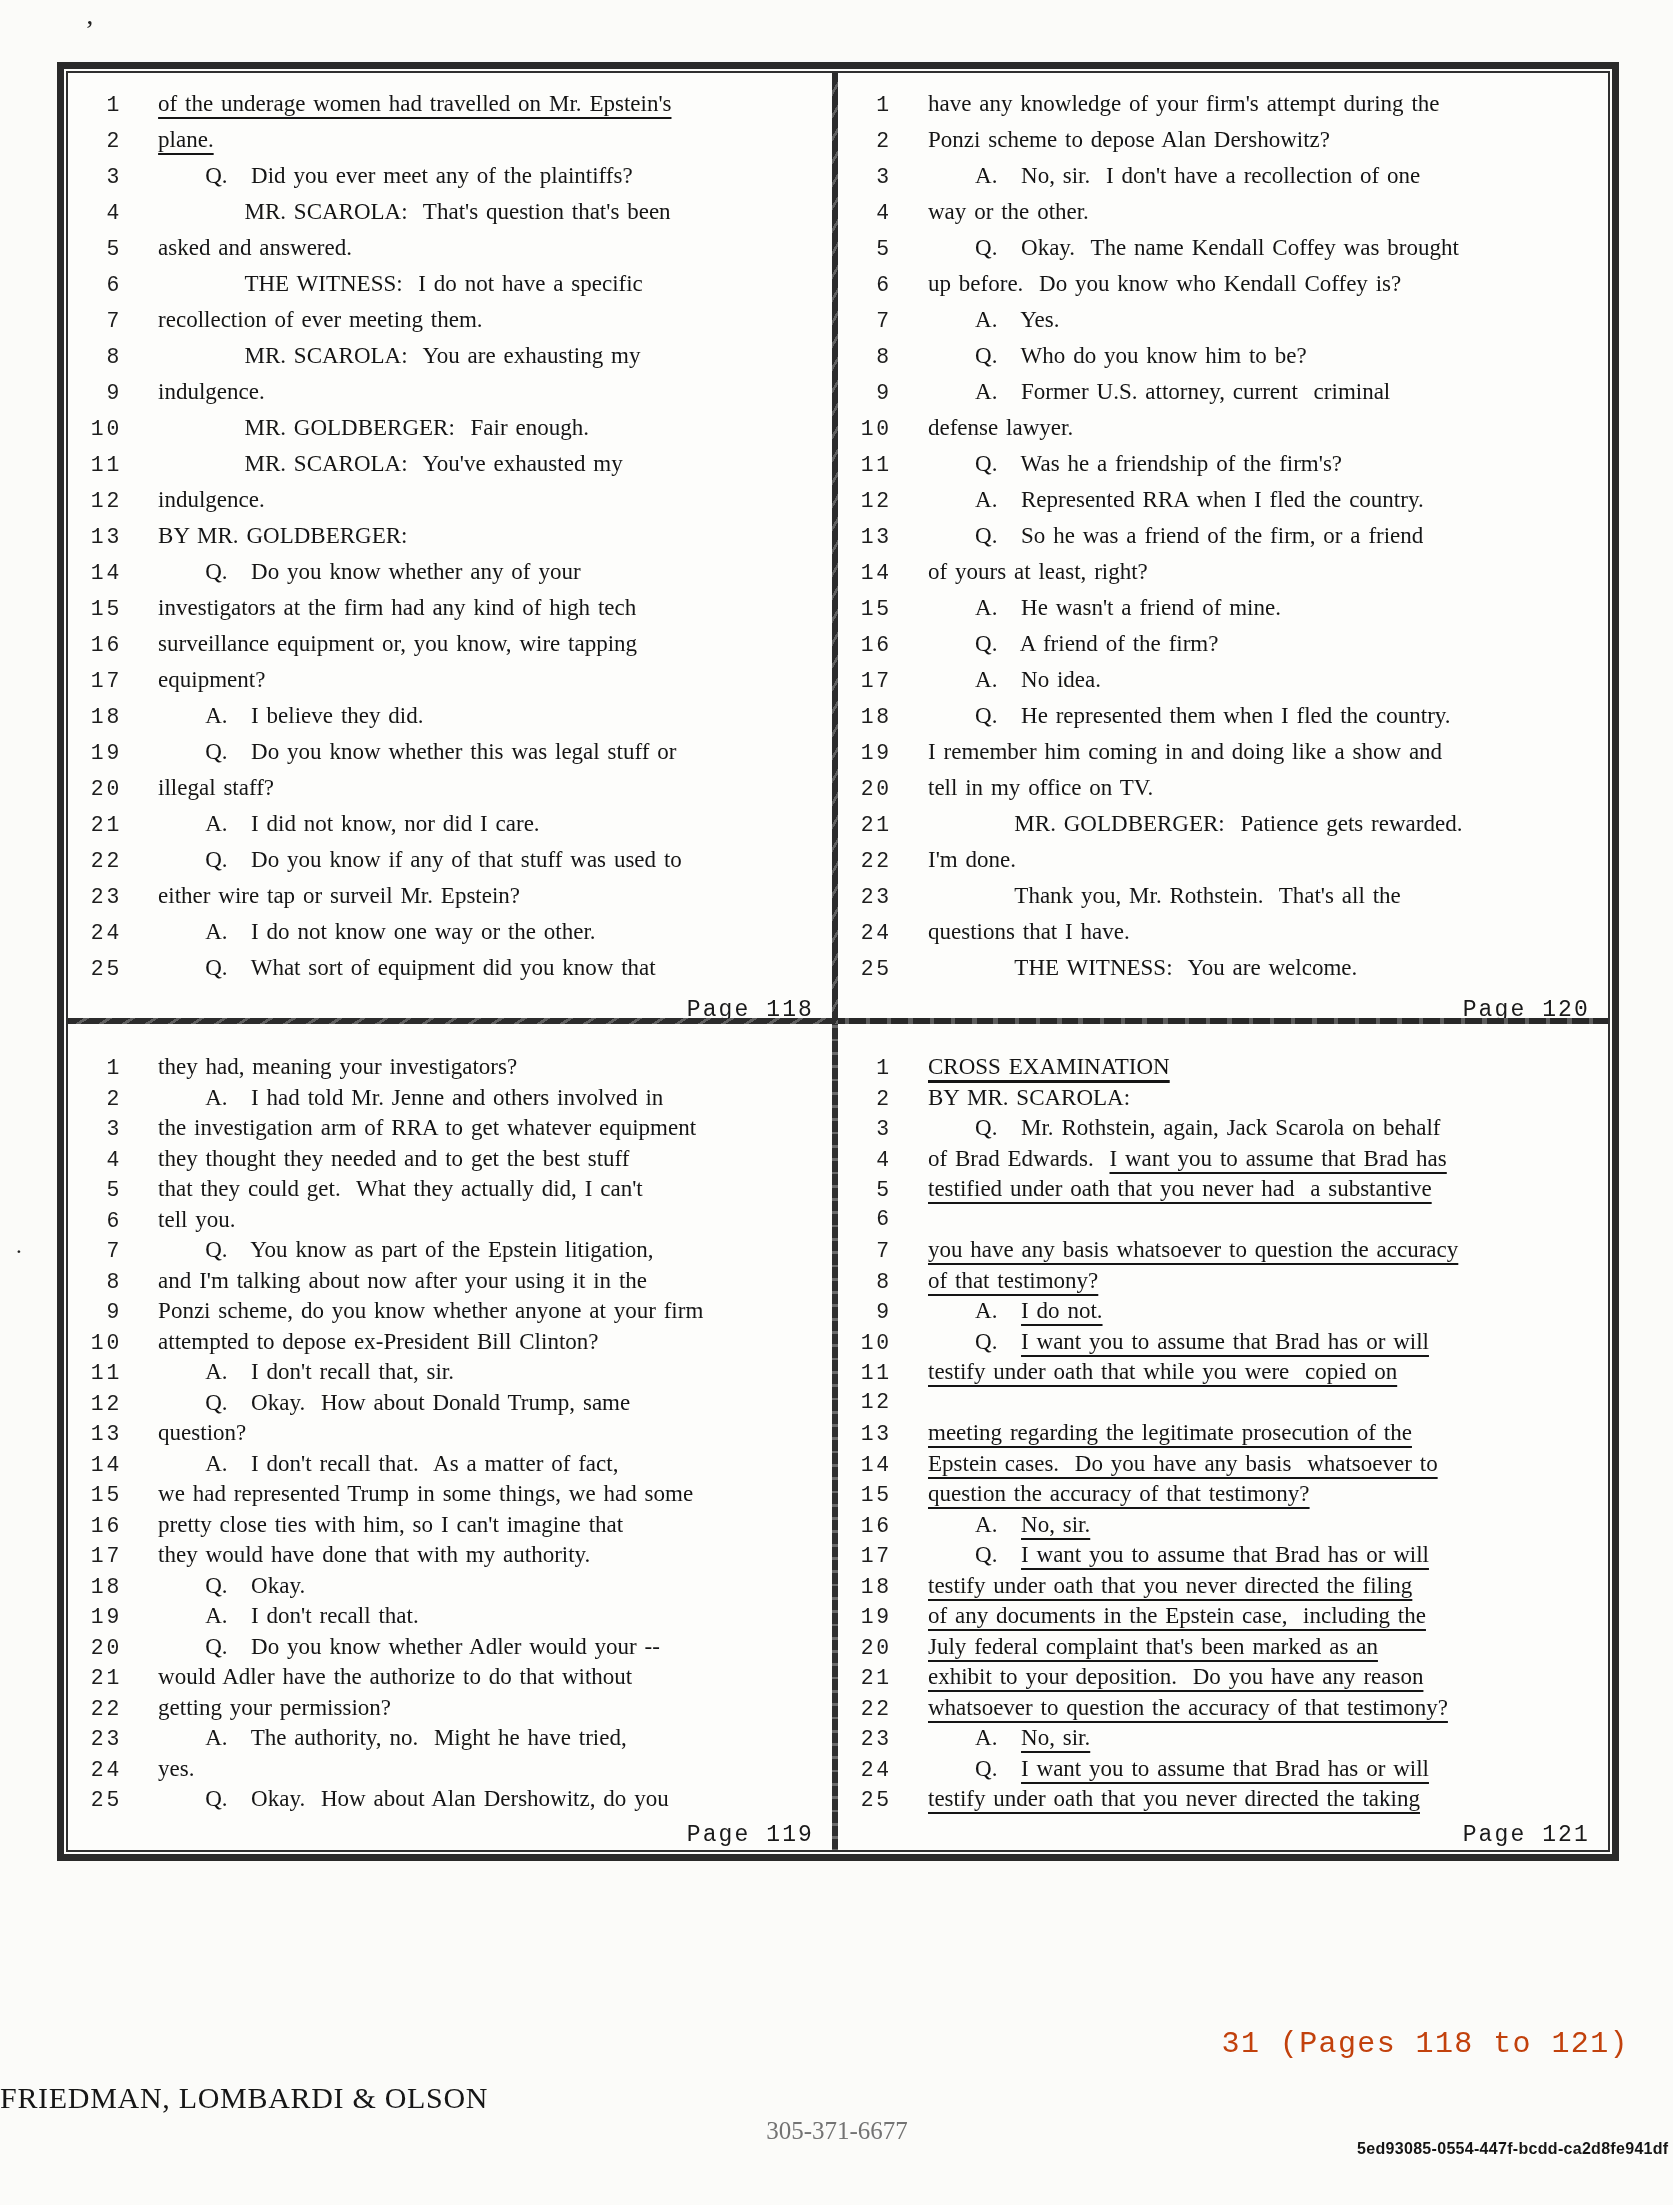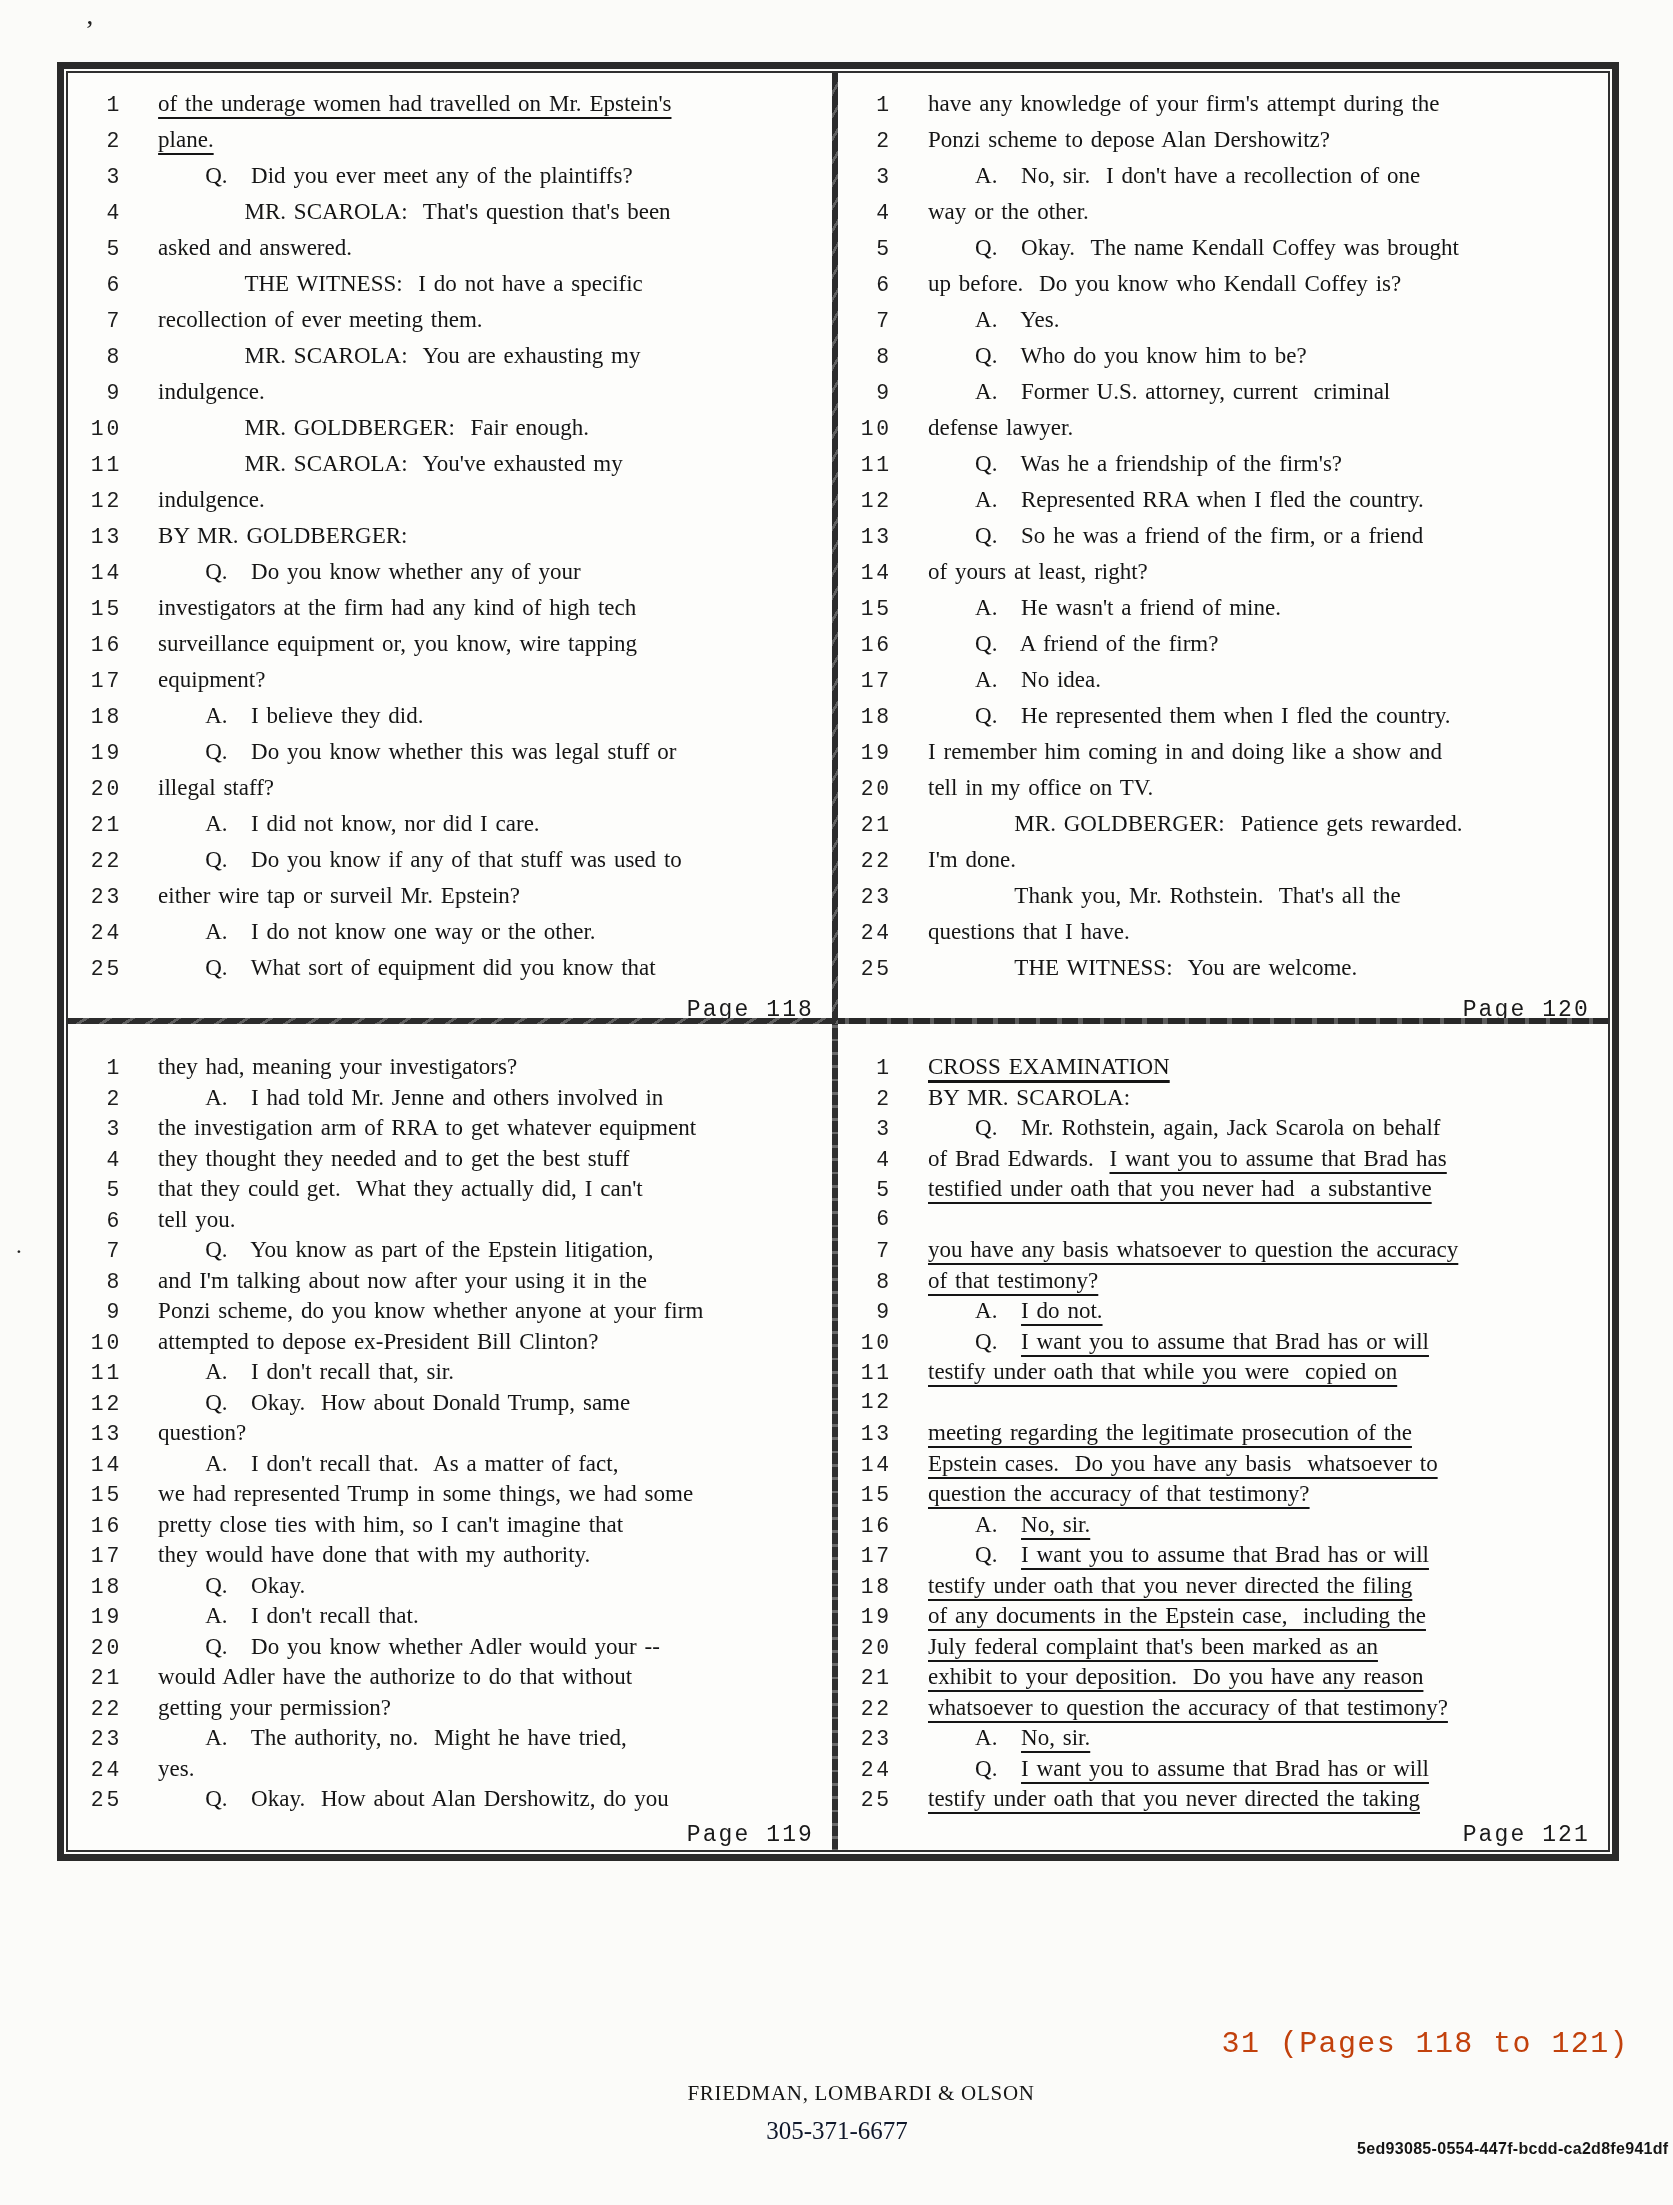--- a/index.html
+++ b/index.html
@@ -60,26 +60,26 @@
     font-size:23px;letter-spacing:2.1px;color:#1a1a1a;
   }
 
   
   .pagerange{
     position:absolute;right:45px;top:2027px;
     font-family:"Liberation Mono", monospace;
     font-size:30px;letter-spacing:1.4px;color:#c2410c;
   }
   .firm{
-    position:absolute;left:0;right:0;top:2081px;text-align:center;
-    font-size:21px;letter-spacing:0.7px;color:#161616;margin-left:48px;
+    position:absolute;left:0;right:0;top:2081px;
+    font-size:30px;letter-spacing:0.7px;color:#161616;
   }
   .phone{
     position:absolute;left:0;right:0;top:2117px;text-align:center;
-    font-size:25px;color:#0f172a;font-family:Liberation Serif, serif;
+    font-size:25px;color:#737373;font-family:Liberation Serif, serif;
   }
   .docid{
     position:absolute;right:5.5px;top:2140px;
     font-family:"Liberation Sans", sans-serif;
     font-weight:bold;font-size:16px;color:#141414;letter-spacing:0.3px;
   }
 </style>
 </head>
 <body>
 

